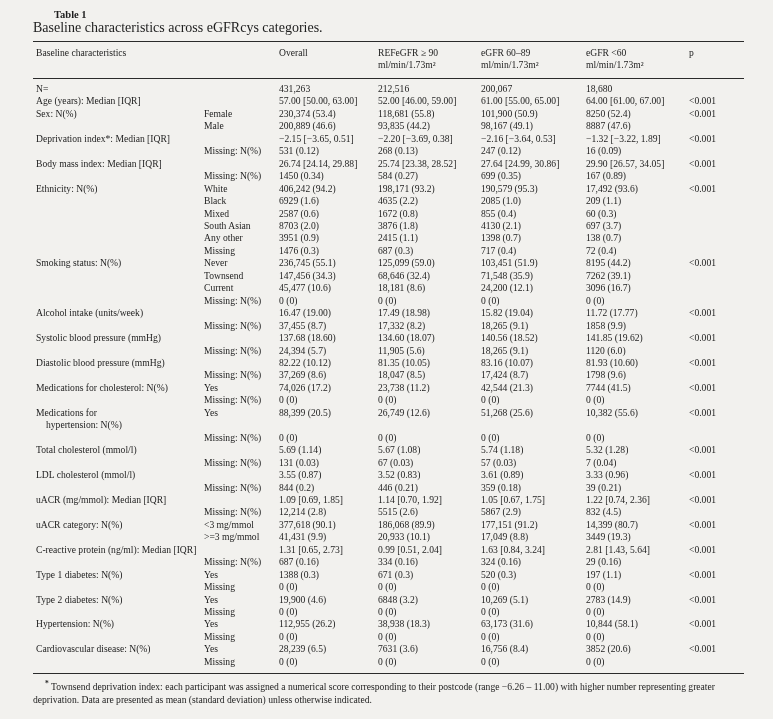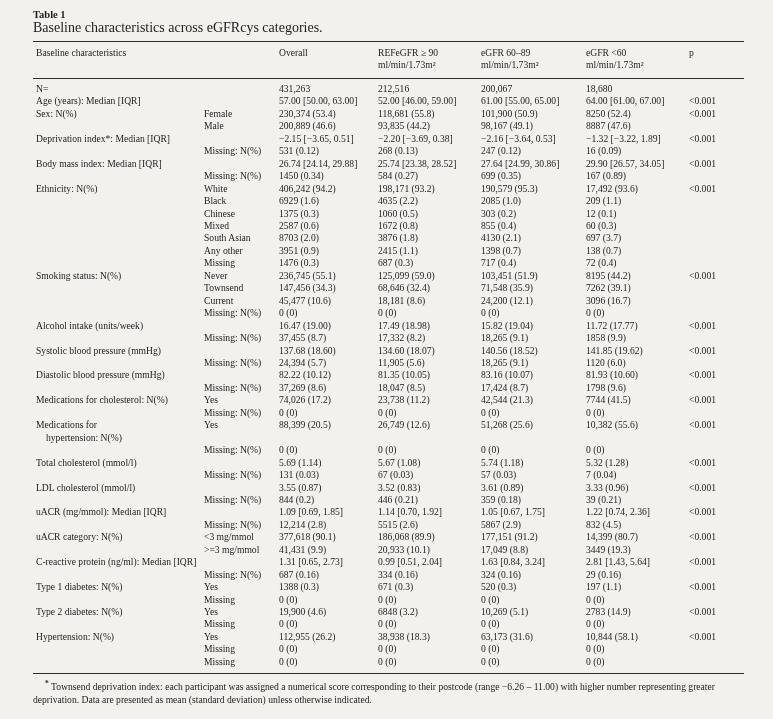--- a/index.html
+++ b/index.html
@@ -14,20 +14,21 @@
     color: #1d1d1d;
     overflow: hidden;
   }
   .page {
     padding: 8px 30px 0 33px;
   }
   .caption-label {
     font-size: 10.5px;
     font-weight: bold;
     line-height: 13px;
+    margin-left: 21px;
   }
   .caption-text {
     font-size: 14px;
     line-height: 13px;
     margin-bottom: 7px;
   }
   table.baseline {
     border-collapse: collapse;
     table-layout: fixed;
     width: 711px;
@@ -214,29 +215,20 @@
           <td class="c-label"></td>
           <td class="c-sub">Black</td>
           <td class="c-val">6929 (1.6)</td>
           <td class="c-val">4635 (2.2)</td>
           <td class="c-val">2085 (1.0)</td>
           <td class="c-val">209 (1.1)</td>
           <td class="c-p"></td>
         </tr>
         <tr>
           <td class="c-label"></td>
-          <td class="c-sub">Chinese</td>
-          <td class="c-val">1375 (0.3)</td>
-          <td class="c-val">1060 (0.5)</td>
-          <td class="c-val">303 (0.2)</td>
-          <td class="c-val">12 (0.1)</td>
-          <td class="c-p"></td>
-        </tr>
-        <tr>
-          <td class="c-label"></td>
           <td class="c-sub">Mixed</td>
           <td class="c-val">2587 (0.6)</td>
           <td class="c-val">1672 (0.8)</td>
           <td class="c-val">855 (0.4)</td>
           <td class="c-val">60 (0.3)</td>
           <td class="c-p"></td>
         </tr>
         <tr>
           <td class="c-label"></td>
           <td class="c-sub">South Asian</td>
@@ -555,20 +547,31 @@
           <td class="c-p">&lt;0.001</td>
         </tr>
         <tr>
           <td class="c-label"></td>
           <td class="c-sub">Missing</td>
           <td class="c-val">0 (0)</td>
           <td class="c-val">0 (0)</td>
           <td class="c-val">0 (0)</td>
           <td class="c-val">0 (0)</td>
           <td class="c-p"></td>
+        </tr>
+        <tr>
+          <td class="c-label">
+            <div>Cardiovascular disease: N(%)</div>
+          </td>
+          <td class="c-sub">Yes</td>
+          <td class="c-val">28,239 (6.5)</td>
+          <td class="c-val">7631 (3.6)</td>
+          <td class="c-val">16,756 (8.4)</td>
+          <td class="c-val">3852 (20.6)</td>
+          <td class="c-p">&lt;0.001</td>
         </tr>
         <tr>
           <td class="c-label"></td>
           <td class="c-sub">Missing</td>
           <td class="c-val">0 (0)</td>
           <td class="c-val">0 (0)</td>
           <td class="c-val">0 (0)</td>
           <td class="c-val">0 (0)</td>
           <td class="c-p"></td>
         </tr>

